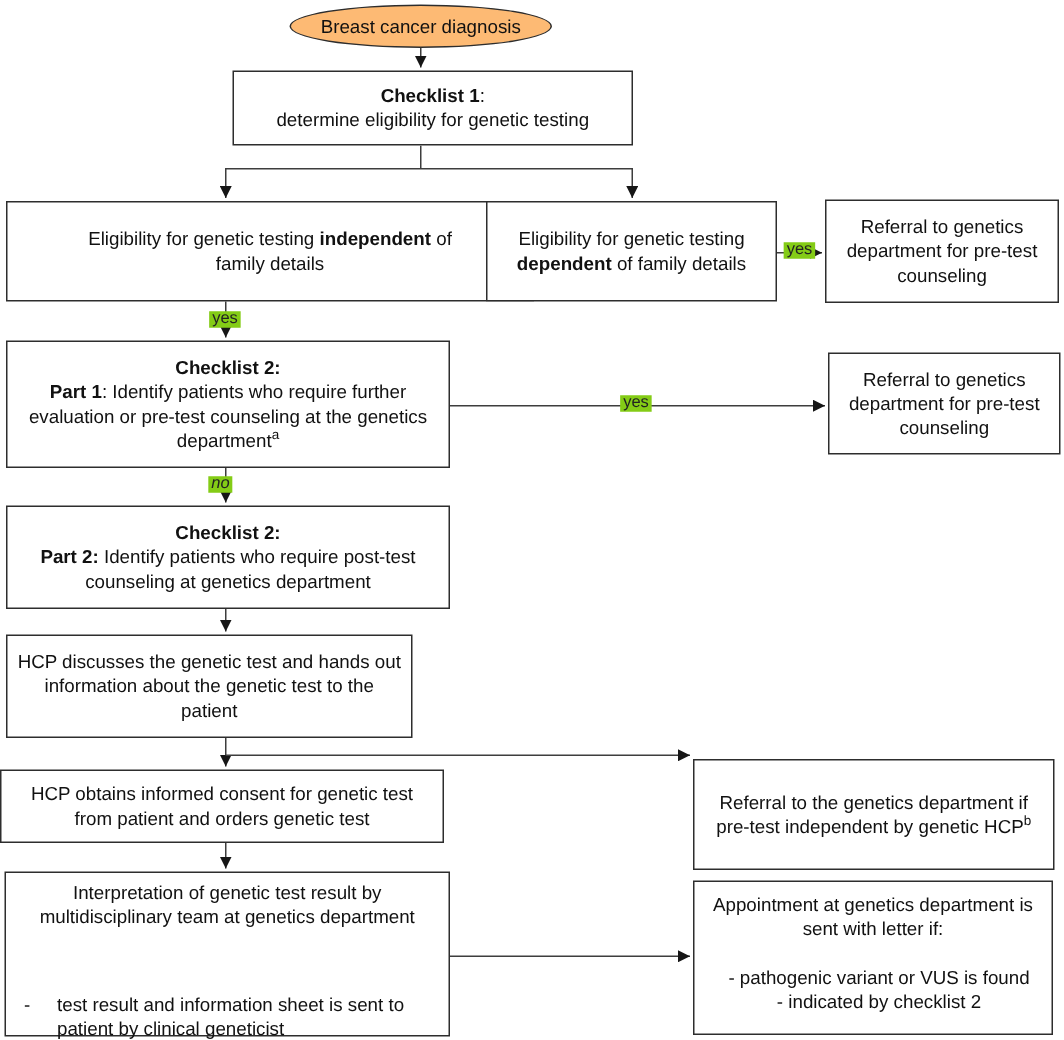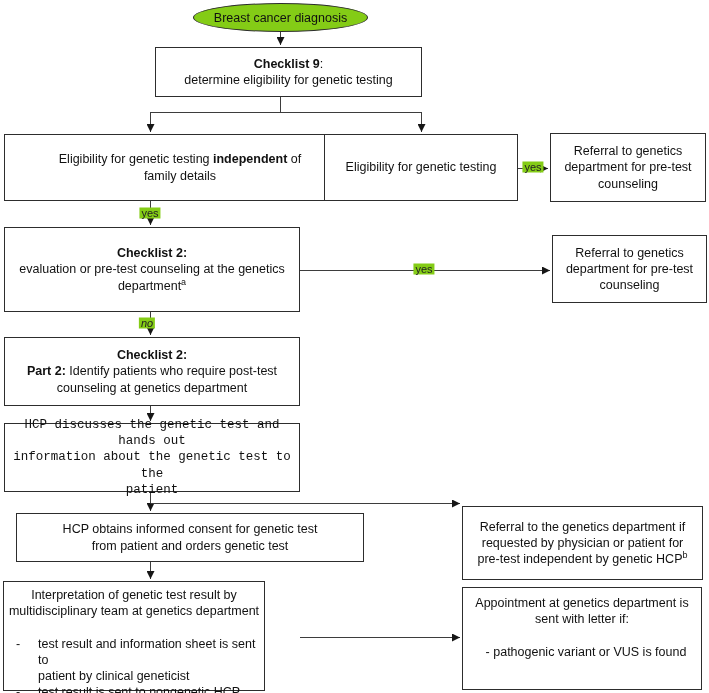--- a/index.html
+++ b/index.html
@@ -24,21 +24,21 @@
     text-align: center;
     font-size: 12.5px;
     line-height: 1.3;
     color: #111111;
   }
   .oval {
     position: absolute;
     box-sizing: border-box;
     border: 1px solid #2d2d2d;
     border-radius: 50%;
-    background: #84cc16;
+    background: #fdba74;
     display: flex;
     justify-content: center;
     align-items: center;
     font-size: 12.5px;
     color: #111111;
   }
   .pre { white-space: pre-line; }
   b { font-weight: bold; }
   sup { font-size: 9px; line-height: 0; }
   svg.connectors {
@@ -109,46 +109,52 @@
 
     <line class="cline" x1="300" y1="637.5" x2="460" y2="637.5" marker-end="url(#ah)"></line>
   </svg>
 
   <div class="oval" style="left:193px; top:3px; width:175px; height:29px;">
     <span>Breast cancer diagnosis</span>
   </div>
 
   <div class="box" style="left:155px; top:47px; width:267px; height:50px;">
     <div>
-      <b>Checklist 9</b><span>:</span>
+      <b>Checklist 1</b><span>:</span>
     </div>
     <div>determine eligibility for genetic testing</div>
   </div>
 
   <div class="box" style="left:4px; top:134px; width:352px; height:67px;">
     <div>
       <span>Eligibility for genetic testing </span><b>independent</b><span> of</span>
     </div>
     <div>family details</div>
   </div>
 
   <div class="box" style="left:324px; top:134px; width:194px; height:67px;">
     <div>Eligibility for genetic testing</div>
+    <div>
+      <b>dependent</b><span> of family details</span>
+    </div>
   </div>
 
   <div class="box" style="left:550px; top:133px; width:156px; height:69px;">
     <div class="pre">Referral to genetics
 department for pre-test
 counseling</div>
   </div>
 
   <div class="box" style="left:4px; top:227px; width:296px; height:85px; padding:0 2px;">
     <div>
       <b>Checklist 2:</b>
     </div>
+    <div>
+      <b>Part 1</b><span>: Identify patients who require further</span>
+    </div>
     <div>evaluation or pre-test counseling at the genetics</div>
     <div>
       <span>department</span><sup>a</sup>
     </div>
   </div>
 
   <div class="box" style="left:552px; top:235px; width:155px; height:68px;">
     <div class="pre">Referral to genetics
 department for pre-test
 counseling</div>
@@ -157,57 +163,57 @@
   <div class="box" style="left:4px; top:337px; width:296px; height:69px;">
     <div>
       <b>Checklist 2:</b>
     </div>
     <div>
       <b>Part 2:</b><span> Identify patients who require post-test</span>
     </div>
     <div>counseling at genetics department</div>
   </div>
 
-  <div class="box" style="left:4px; top:423px; width:296px; height:69px;font-family:Liberation Mono, monospace;">
+  <div class="box" style="left:4px; top:423px; width:271px; height:69px;">
     <div class="pre">HCP discusses the genetic test and hands out
 information about the genetic test to the
 patient</div>
   </div>
 
   <div class="box" style="left:462px; top:466px; width:241px; height:74px;margin-top:40px;">
     <div>Referral to the genetics department if</div>
-    <div>requested by physician or patient for</div>
     <div>
       <span>pre-test independent by genetic HCP</span><sup>b</sup>
     </div>
   </div>
 
-  <div class="box" style="left:16px; top:513px; width:348px; height:49px;">
+  <div class="box" style="left:0; top:513px; width:296px; height:49px;">
     <div class="pre">HCP obtains informed consent for genetic test
 from patient and orders genetic test</div>
   </div>
 
-  <div class="box" style="left:3px; top:581px; width:262px; height:110px; justify-content:flex-start; padding-top:5px;">
+  <div class="box" style="left:3px; top:581px; width:297px; height:110px; justify-content:flex-start; padding-top:5px;gap:26px;">
     <div class="pre">Interpretation of genetic test result by
 multidisciplinary team at genetics department</div>
     <div class="hang" style="margin-top:16px;">
       <span class="dash">-</span>
       <span class="btext">test result and information sheet is sent to
 patient by clinical geneticist</span>
     </div>
     <div class="hang">
       <span class="dash">-</span>
       <span class="btext">test result is sent to nongenetic HCP and GP</span>
     </div>
   </div>
 
   <div class="box" style="left:462px; top:587px; width:240px; height:103px; justify-content:flex-start; padding-top:7px;">
     <div class="pre">Appointment at genetics department is
 sent with letter if:</div>
     <div class="left-row" style="margin-top:16px;">- pathogenic variant or VUS is found</div>
+    <div class="left-row">- indicated by checklist 2</div>
   </div>
 
   <span class="edge-label" style="left:150px; top:213px;">yes</span>
   <span class="edge-label" style="left:533px; top:167px;">yes</span>
   <span class="edge-label" style="left:424px; top:269px;">yes</span>
   <span class="edge-label" style="left:147px; top:323px;font-style:italic;">no</span>
 
 </div>
 
 </body></html>

